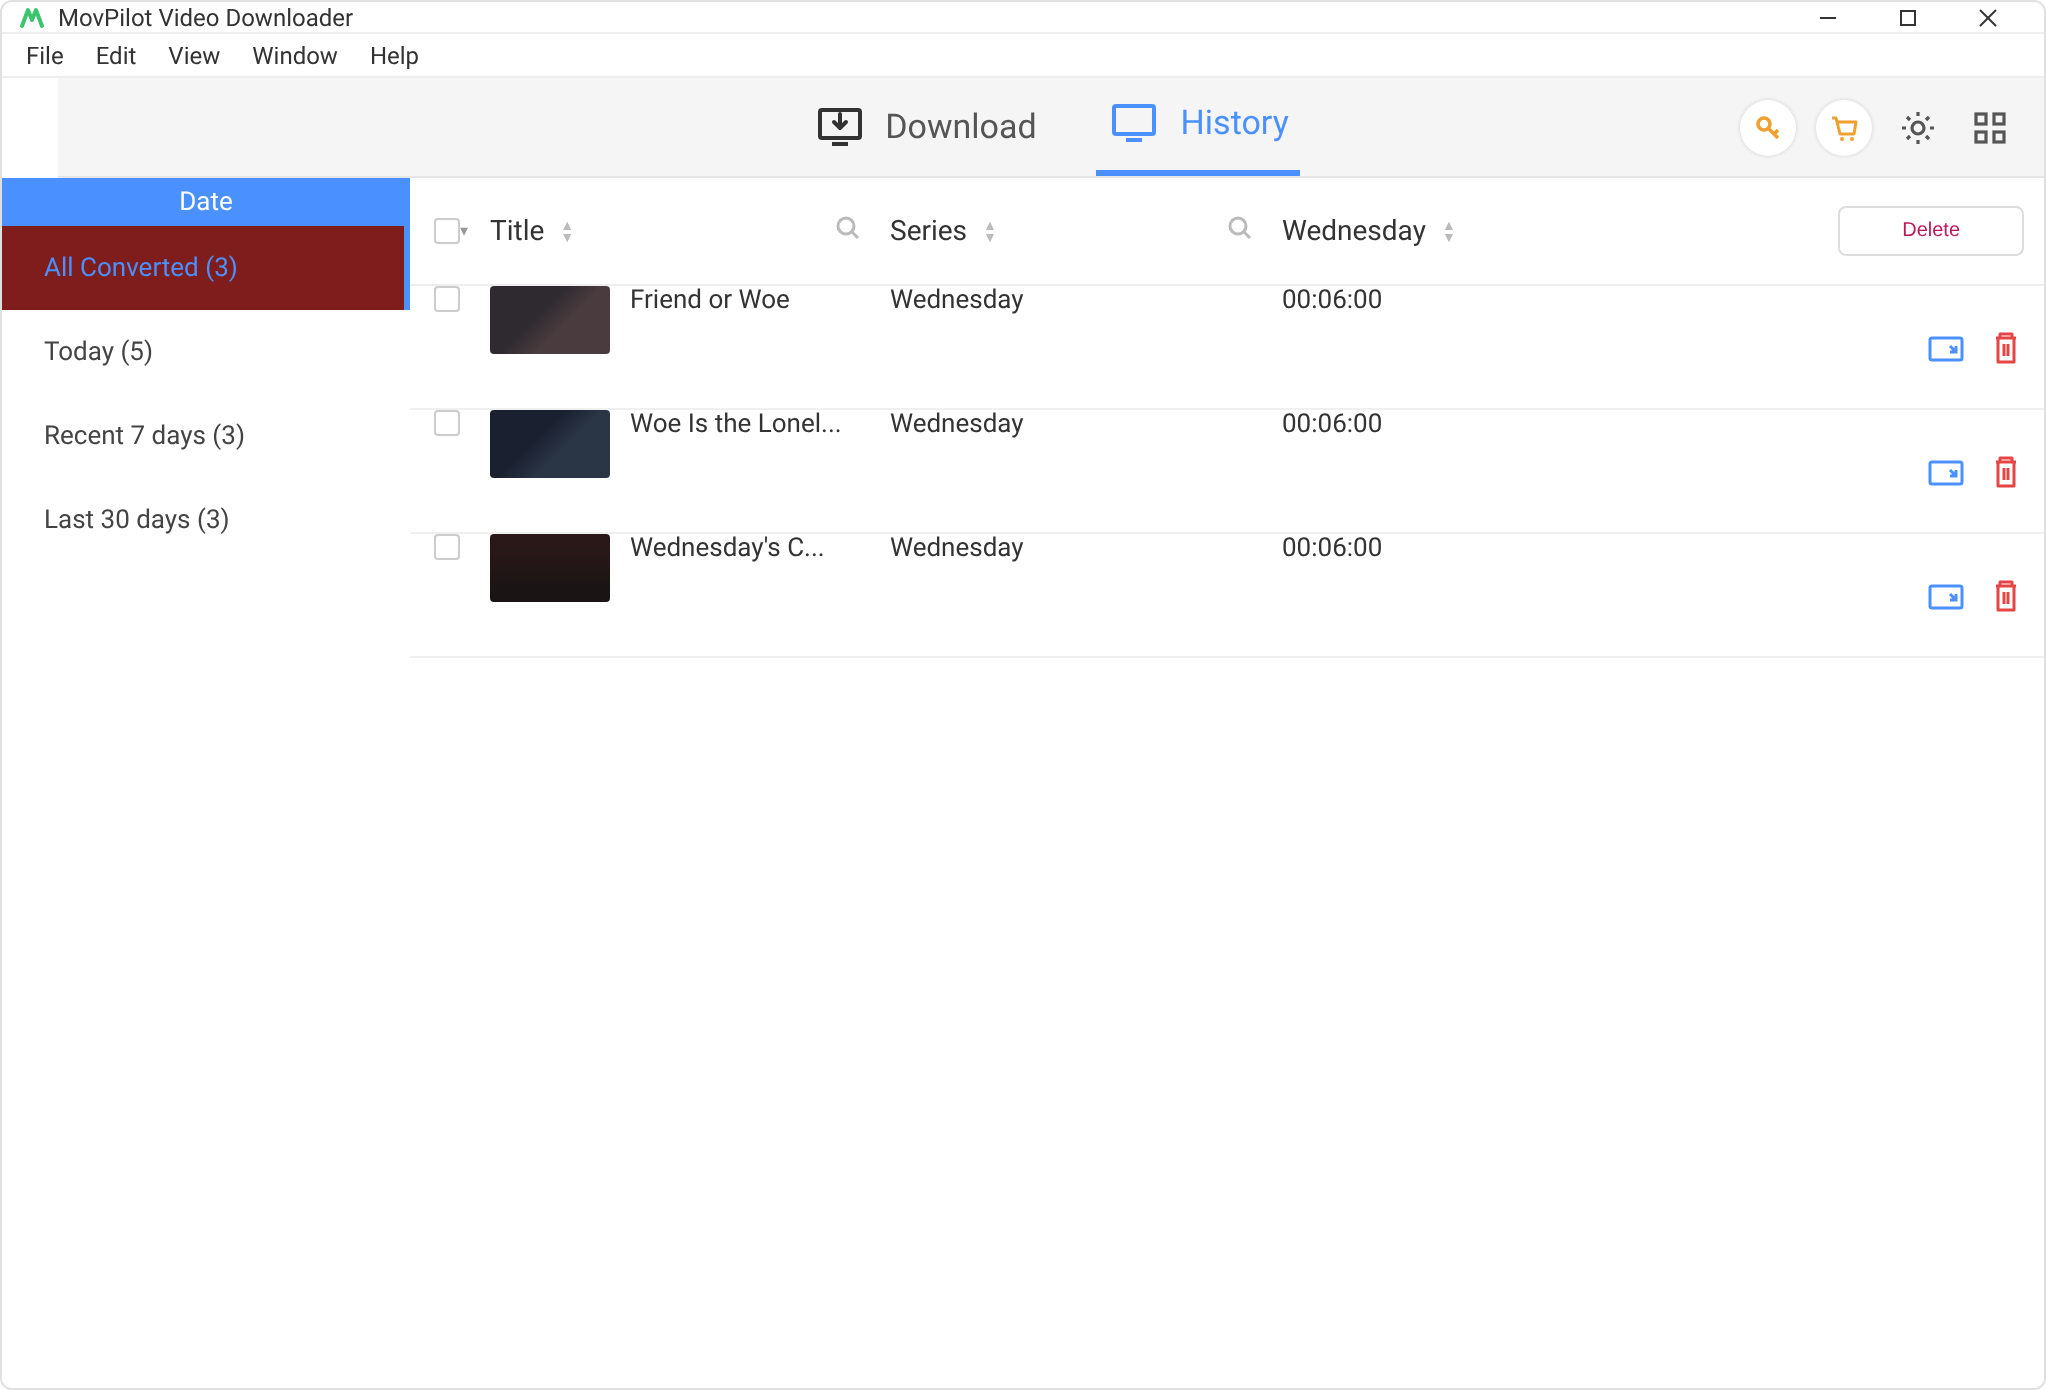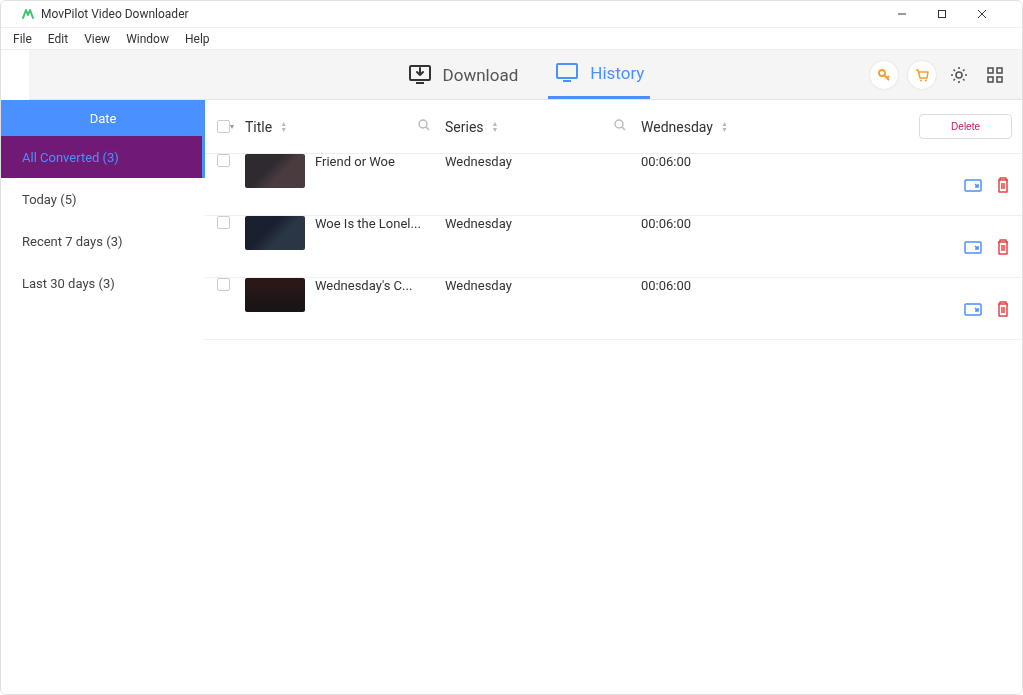--- a/index.html
+++ b/index.html
@@ -1,42 +1,42 @@
 <!DOCTYPE html>
 <html><head>
   <meta charset="utf-8">
   <style>
     * { margin: 0; padding: 0; box-sizing: border-box; }
     body { font-family: -apple-system, BlinkMacSystemFont, "Segoe UI", Roboto, sans-serif; font-size: 13px; background: #fff; color: #333; }
     .window { width: 1023px; height: 695px; border: 1px solid #e0e0e0; border-radius: 6px; overflow: hidden; display: flex; flex-direction: column; }
 
-    .titlebar { height: 27px; display: flex; align-items: center; justify-content: space-between; padding: 0 20px; background: #fff; border-bottom: 1px solid #eee; }
+    .titlebar { height: 16px; display: flex; align-items: center; justify-content: space-between; padding: 0 8px; background: #fff; border-bottom: 1px solid #eee; }
     .titlebar-left { display: flex; align-items: center; gap: 6px; }
     .titlebar-logo { width: 14px; height: 14px; }
     .titlebar-title { font-size: 12px; color: #333; }
     .titlebar-controls { display: flex; gap: 0; }
     .win-btn { width: 40px; height: 26px; display: flex; align-items: center; justify-content: center; cursor: pointer; }
 
     .menubar { height: 22px; display: flex; align-items: center; padding: 0 4px; gap: 0; background: #fff; border-bottom: 1px solid #eee; }
     .menu-item { padding: 2px 8px; font-size: 12px; cursor: pointer; }
 
     .toolbar { height: 50px; background: #f5f5f5; display: flex; align-items: center; justify-content: center; position: relative; border-bottom: 1px solid #e6e6e6; margin-left: 28px; }
     .tabs { display: flex; gap: 24px; height: 100%; }
     .tab { display: flex; align-items: center; gap: 10px; font-size: 17px; color: #555; cursor: pointer; padding: 0 6px; }
     .tab.active { color: #4a90ff; border-bottom: 3px solid #4a90ff; }
     .tab-icon { width: 26px; height: 22px; display: flex; align-items: center; justify-content: center; }
     .toolbar-right { position: absolute; right: 14px; display: flex; align-items: center; gap: 10px; }
     .round-btn { width: 28px; height: 28px; border-radius: 50%; background: #fff; display: flex; align-items: center; justify-content: center; cursor: pointer; box-shadow: 0 0 2px rgba(0,0,0,0.15); }
     .icon-btn { width: 26px; height: 26px; display: flex; align-items: center; justify-content: center; cursor: pointer; }
 
     .content { flex: 1; display: flex; overflow: hidden; }
     .sidebar { width: 204px; background: #fff; display: flex; flex-direction: column; }
-    .sidebar-header { height: 36px; background: #4a90ff; color: #fff; display: flex; align-items: center; justify-content: center; font-size: 13px; }
+    .sidebar-header { height: 24px; background: #4a90ff; color: #fff; display: flex; align-items: center; justify-content: center; font-size: 13px; }
     .sidebar-item { height: 42px; display: flex; align-items: center; padding-left: 18px; font-size: 13px; color: #444; cursor: pointer; border-left: 3px solid transparent; }
-    .sidebar-item.active { background: #701a75; color: #4a90ff; border-right: 3px solid #4a90ff; }
+    .sidebar-item.active { background: #7f1d1d; color: #4a90ff; border-right: 3px solid #4a90ff; }
 
     .main { flex: 1; display: flex; flex-direction: column; background: #fff; }
     .table-header { height: 54px; display: flex; align-items: center; padding: 0 10px 0 12px; border-bottom: 1px solid #eee; }
     .th-check { width: 18px; display: flex; align-items: center; gap: 2px; margin-right: 10px; }
     .th-title { width: 200px; display: flex; align-items: center; gap: 6px; font-size: 14px; color: #333; }
     .th-series { width: 196px; display: flex; align-items: center; gap: 6px; font-size: 14px; color: #333; }
     .th-duration { width: 200px; display: flex; align-items: center; gap: 6px; font-size: 14px; color: #333; }
     .th-search-icon { margin-left: auto; margin-right: 14px; color: #bbb; cursor: pointer; }
     .th-delete { margin-left: auto; }
     .delete-btn { padding: 6px 31px; border: 1px solid #ddd; border-radius: 4px; background: #fff; color: #be185d; font-size: 10px; cursor: pointer; }

